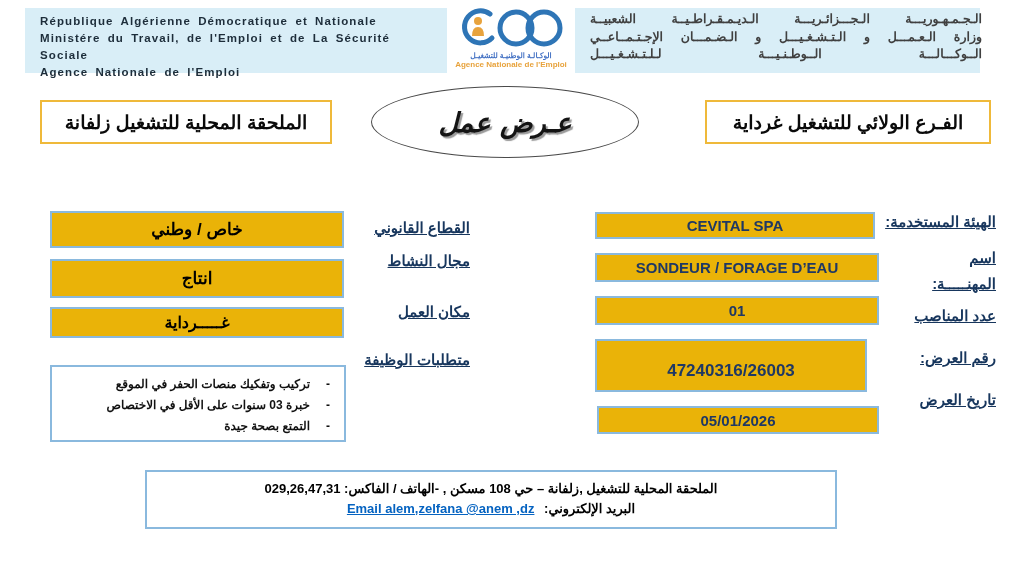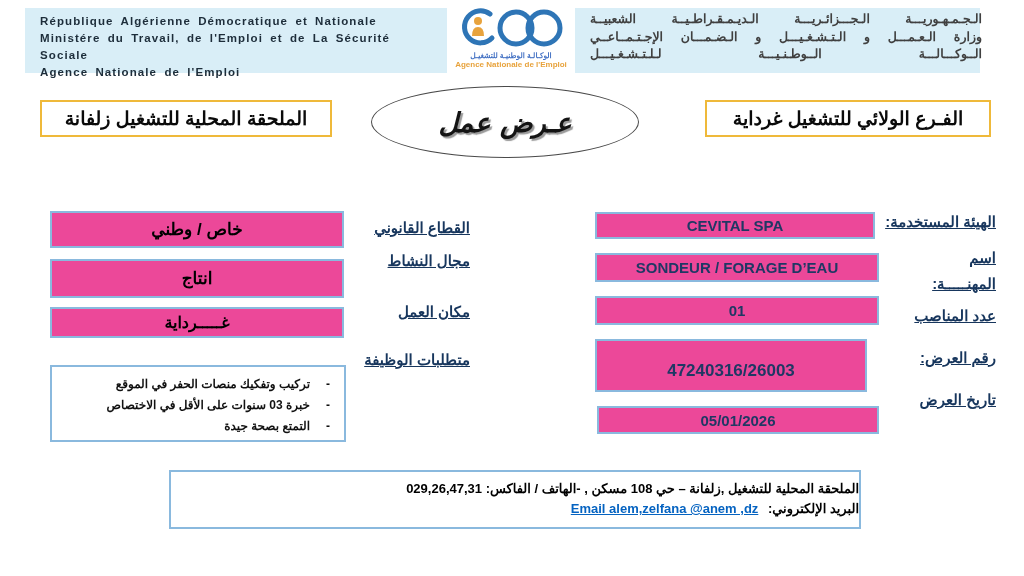--- a/index.html
+++ b/index.html
@@ -11,48 +11,48 @@
   .fr-block{position:absolute;left:40px;top:13px;width:392px;color:#1d2d3a;font-weight:bold;
             font-size:11.5px;line-height:17px;letter-spacing:1.1px;word-spacing:3px;}
   .ar-block{position:absolute;right:42px;top:11px;width:392px;color:#404040;font-weight:bold;
             font-size:12.5px;line-height:17.5px;direction:rtl;text-align:justify;text-align-last:justify;}
   .logo-box{position:absolute;left:447px;top:2px;width:128px;height:74px;background:#ffffff;
             display:flex;flex-direction:column;align-items:center;padding-top:3px;box-sizing:border-box;}
   .logo-ar{font-size:7.5px;color:#4472c4;font-weight:bold;line-height:9px;letter-spacing:.5px;direction:rtl;}
   .logo-fr{font-size:8px;color:#e8a33d;font-weight:bold;line-height:10px;}
 
   
-  .gold-box{position:absolute;height:37px;border:2.5px solid #efb93a;background:#fff;box-sizing:border-box;
+  .gold-box{position:absolute;height:44px;border:2.5px solid #efb93a;background:#fff;box-sizing:border-box;
             display:flex;align-items:center;justify-content:center;direction:rtl;
             font-size:19px;font-weight:bold;color:#0a0a0a;}
   .gold-left{left:40px;top:100px;width:292px;}
   .gold-right{left:705px;top:100px;width:286px;}
   .title-ellipse{position:absolute;left:371px;top:86px;width:266px;height:70px;background:#fff;
                  border:1.5px solid #4a4a4a;border-radius:50%;display:flex;align-items:center;justify-content:center;}
   .title-ellipse span{font-family:"DejaVu Serif",serif;font-style:italic;font-weight:bold;font-size:27px;
                       color:#141414;direction:rtl;text-shadow:2px 2px 1px #9a9a9a;letter-spacing:2px;}
 
   
   .lbl{position:absolute;color:#17365d;font-size:15px;font-weight:600;text-decoration:underline;
        direction:rtl;white-space:nowrap;}
 
   
-  .fbox{position:absolute;border:2px solid #8ab9de;background:#ec4899;box-sizing:border-box;
+  .fbox{position:absolute;border:2px solid #8ab9de;background:#eab308;box-sizing:border-box;
         display:flex;align-items:center;justify-content:center;
         font-weight:bold;color:#1f3864;font-size:15px;direction:rtl;}
   .fbox.dark{color:#000;font-size:17px;}
 
   .req-box{position:absolute;left:50px;top:365px;width:296px;height:77px;border:2px solid #8ab9de;
            background:#fff;box-sizing:border-box;direction:rtl;text-align:right;
            padding:7px 14px 0 8px;font-size:12px;font-weight:bold;color:#111;line-height:21px;}
   .req-item::before{content:"-";margin-left:16px;}
 
   
   .footer-box{position:absolute;left:145px;top:470px;width:692px;height:59px;border:2px solid #8ab9de;
-              background:#fff;box-sizing:border-box;direction:rtl;padding-top:9px;margin-left:24px;}
+              background:#fff;box-sizing:border-box;direction:rtl;text-align:center;padding-top:9px;}
   .footer-line1{font-size:13px;font-weight:bold;color:#000;}
   .footer-line2{margin-top:5px;font-size:13px;font-weight:bold;color:#000;}
   .email-link{color:#0563c1;text-decoration:underline;font-weight:bold;direction:ltr;unicode-bidi:embed;
               margin-right:6px;cursor:pointer;}
 </style>
 </head>
 <body>
 
 <div id="page">
 

